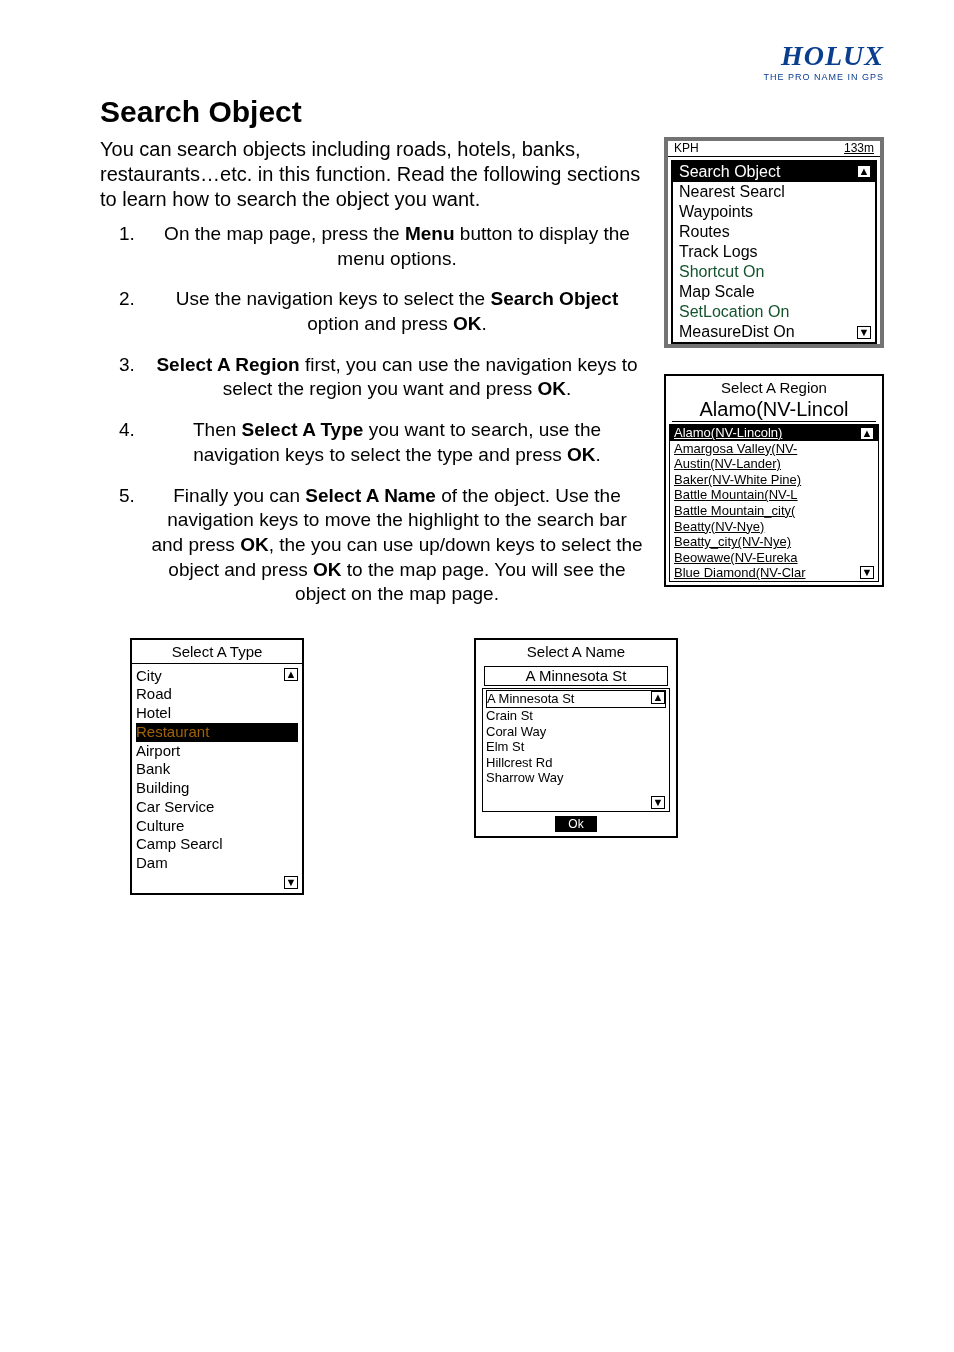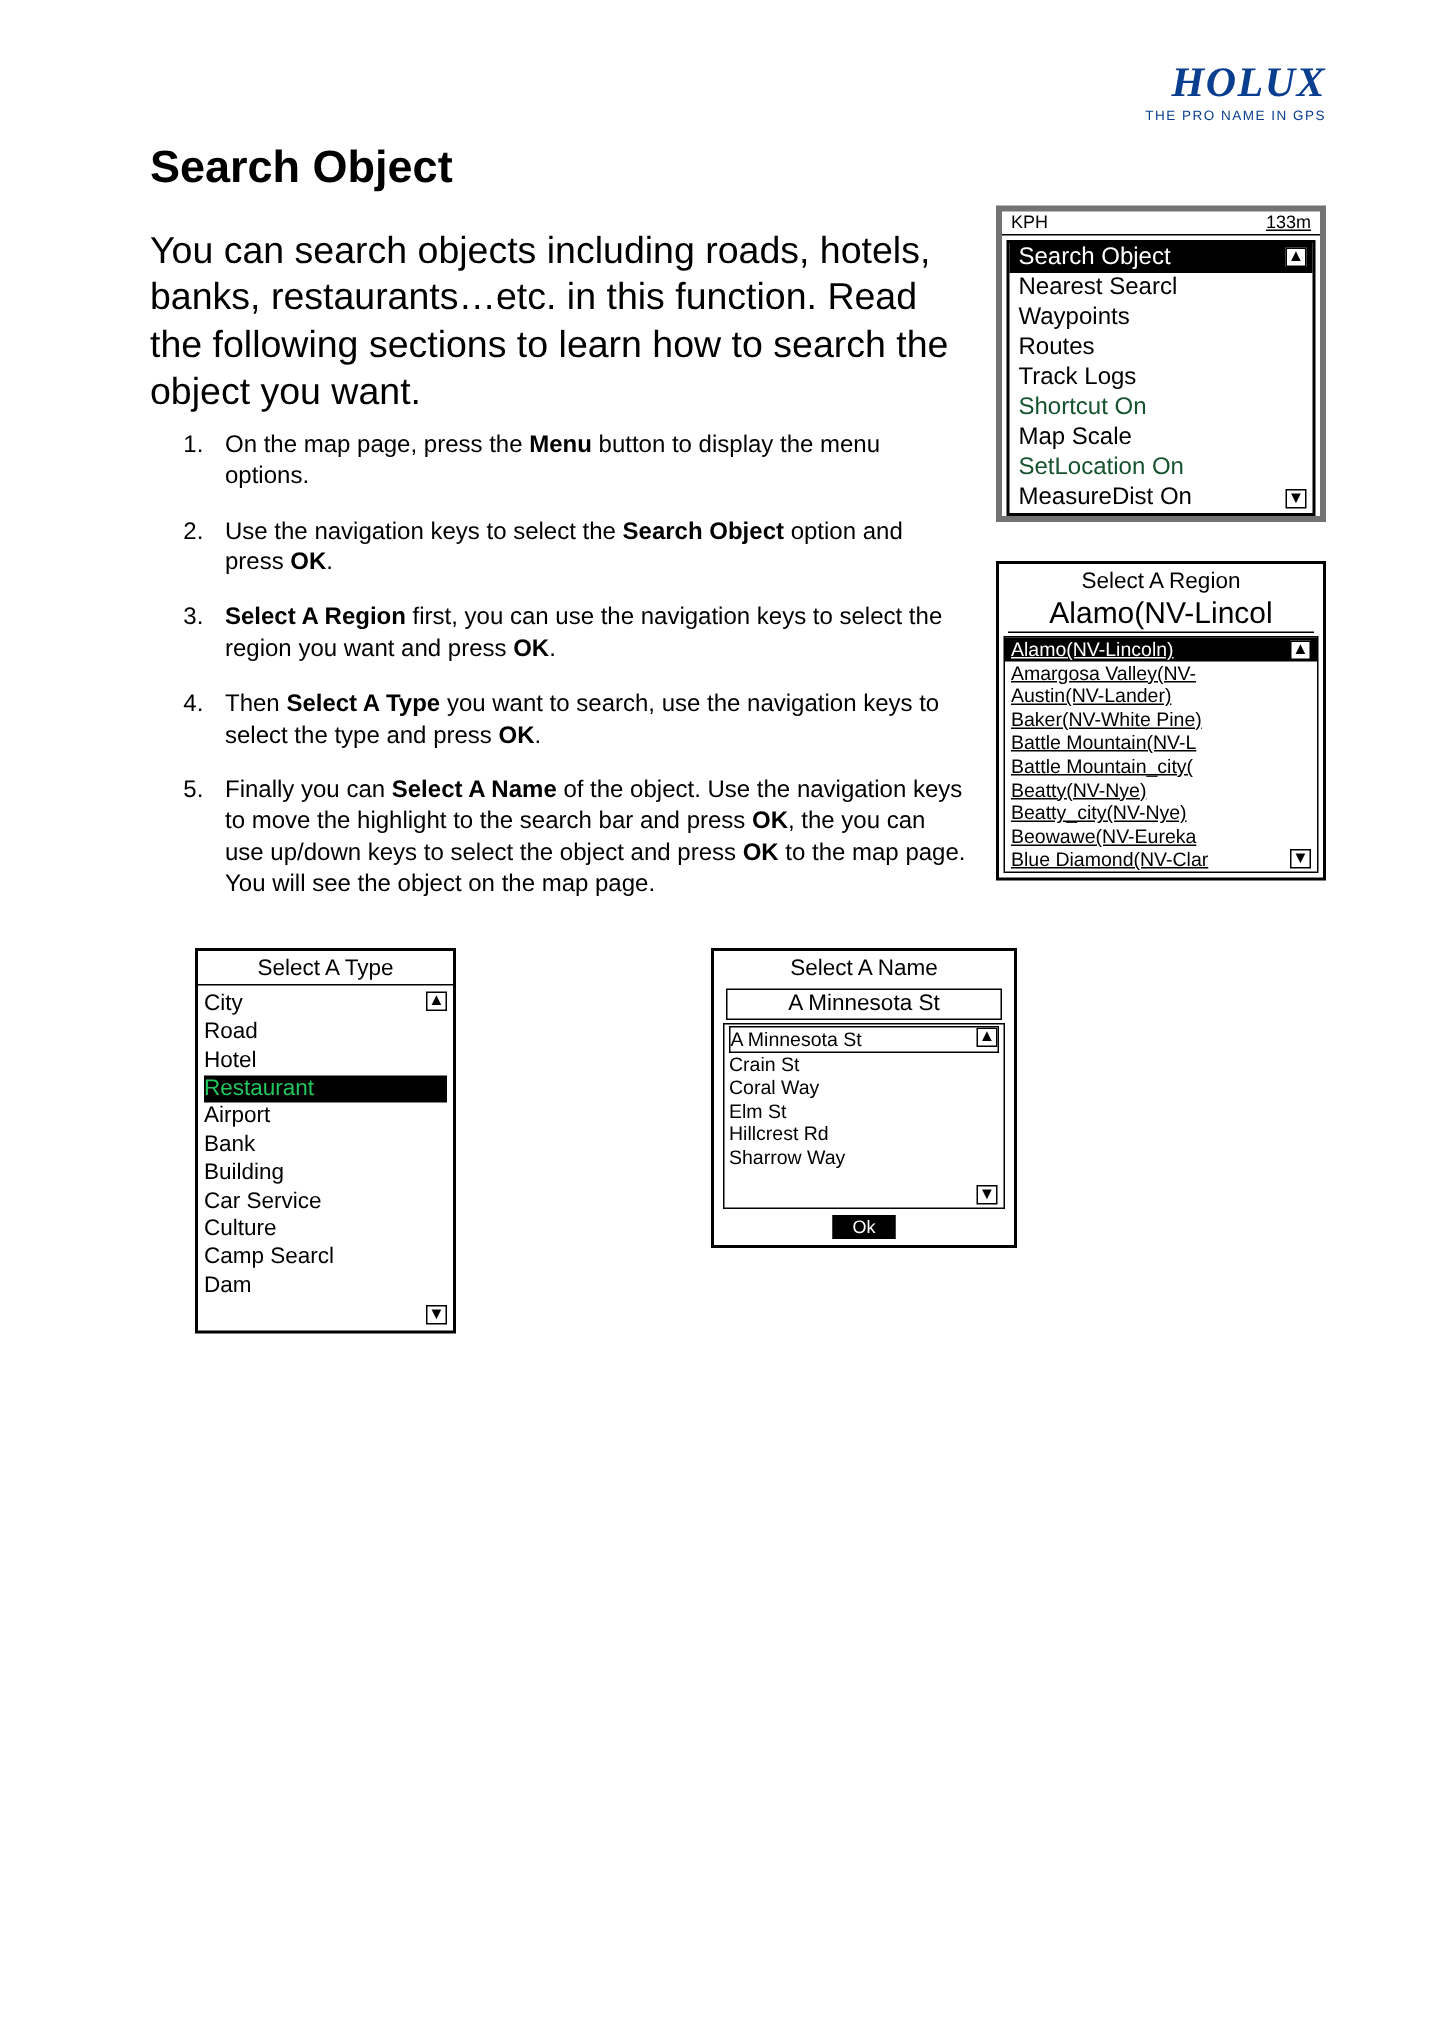--- a/index.html
+++ b/index.html
@@ -52,30 +52,30 @@
     align-items: flex-start;
   }
   .left-col {
     flex: 1;
   }
   .right-col {
     width: 220px;
     margin-left: 20px;
   }
   .desc {
-    font-size: 25px;
+    font-size: 20px;
     line-height: 1.25;
     margin-bottom: 10px;
-    margin-top: 15px;
   }
   ol.steps {
     margin: 0 0 17px 40px;
     padding: 0;
-    font-size: 16px;
+    font-size: 19px;
     line-height: 1.3;
+    text-align: center;
   }
   ol.steps > li {
     margin-bottom: 16px;
     padding-left: 10px;
   }
   .gps-box {
     border: 4px solid #737373;
     background: #fff;
     font-family: "Arial Black", Arial, sans-serif;
     font-size: 16px;
@@ -178,21 +178,21 @@
   }
   .sel-list {
     border-top: 1px solid #000;
     padding: 3px 4px 20px 4px;
     position: relative;
     min-height: 160px;
   }
   .sel-item { white-space: nowrap; overflow: hidden; }
   .sel-item.selected {
     background: #000;
-    color: #22c55e;
+    color: #a16207;
   }
   .sel-name-box .sel-input {
     border: 1px solid #000;
     margin: 3px 8px 2px 8px;
     padding: 0 4px;
     font-family: "Arial Black", Arial, sans-serif;
     font-size: 15px;
     text-align: center;
   }
   .sel-name-box .name-list {

